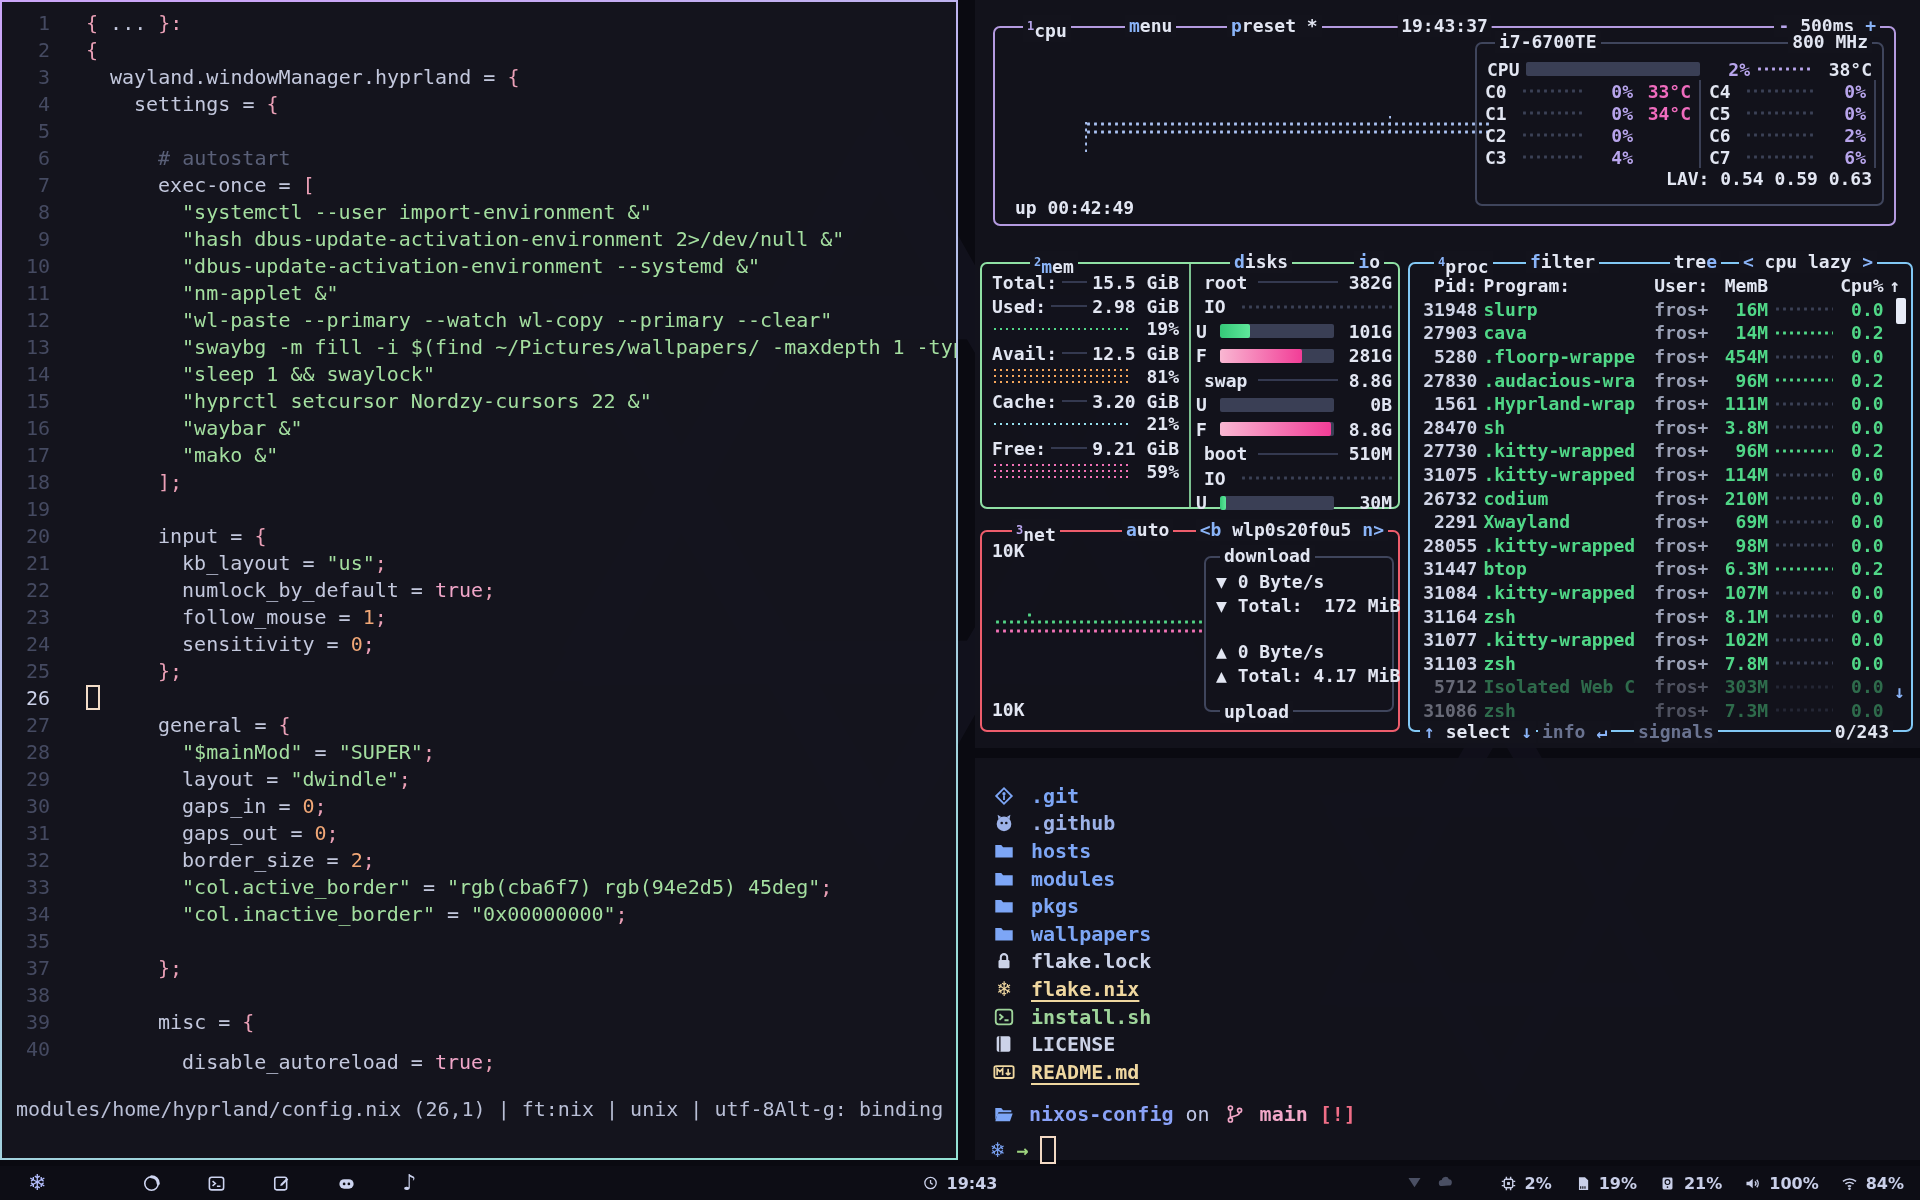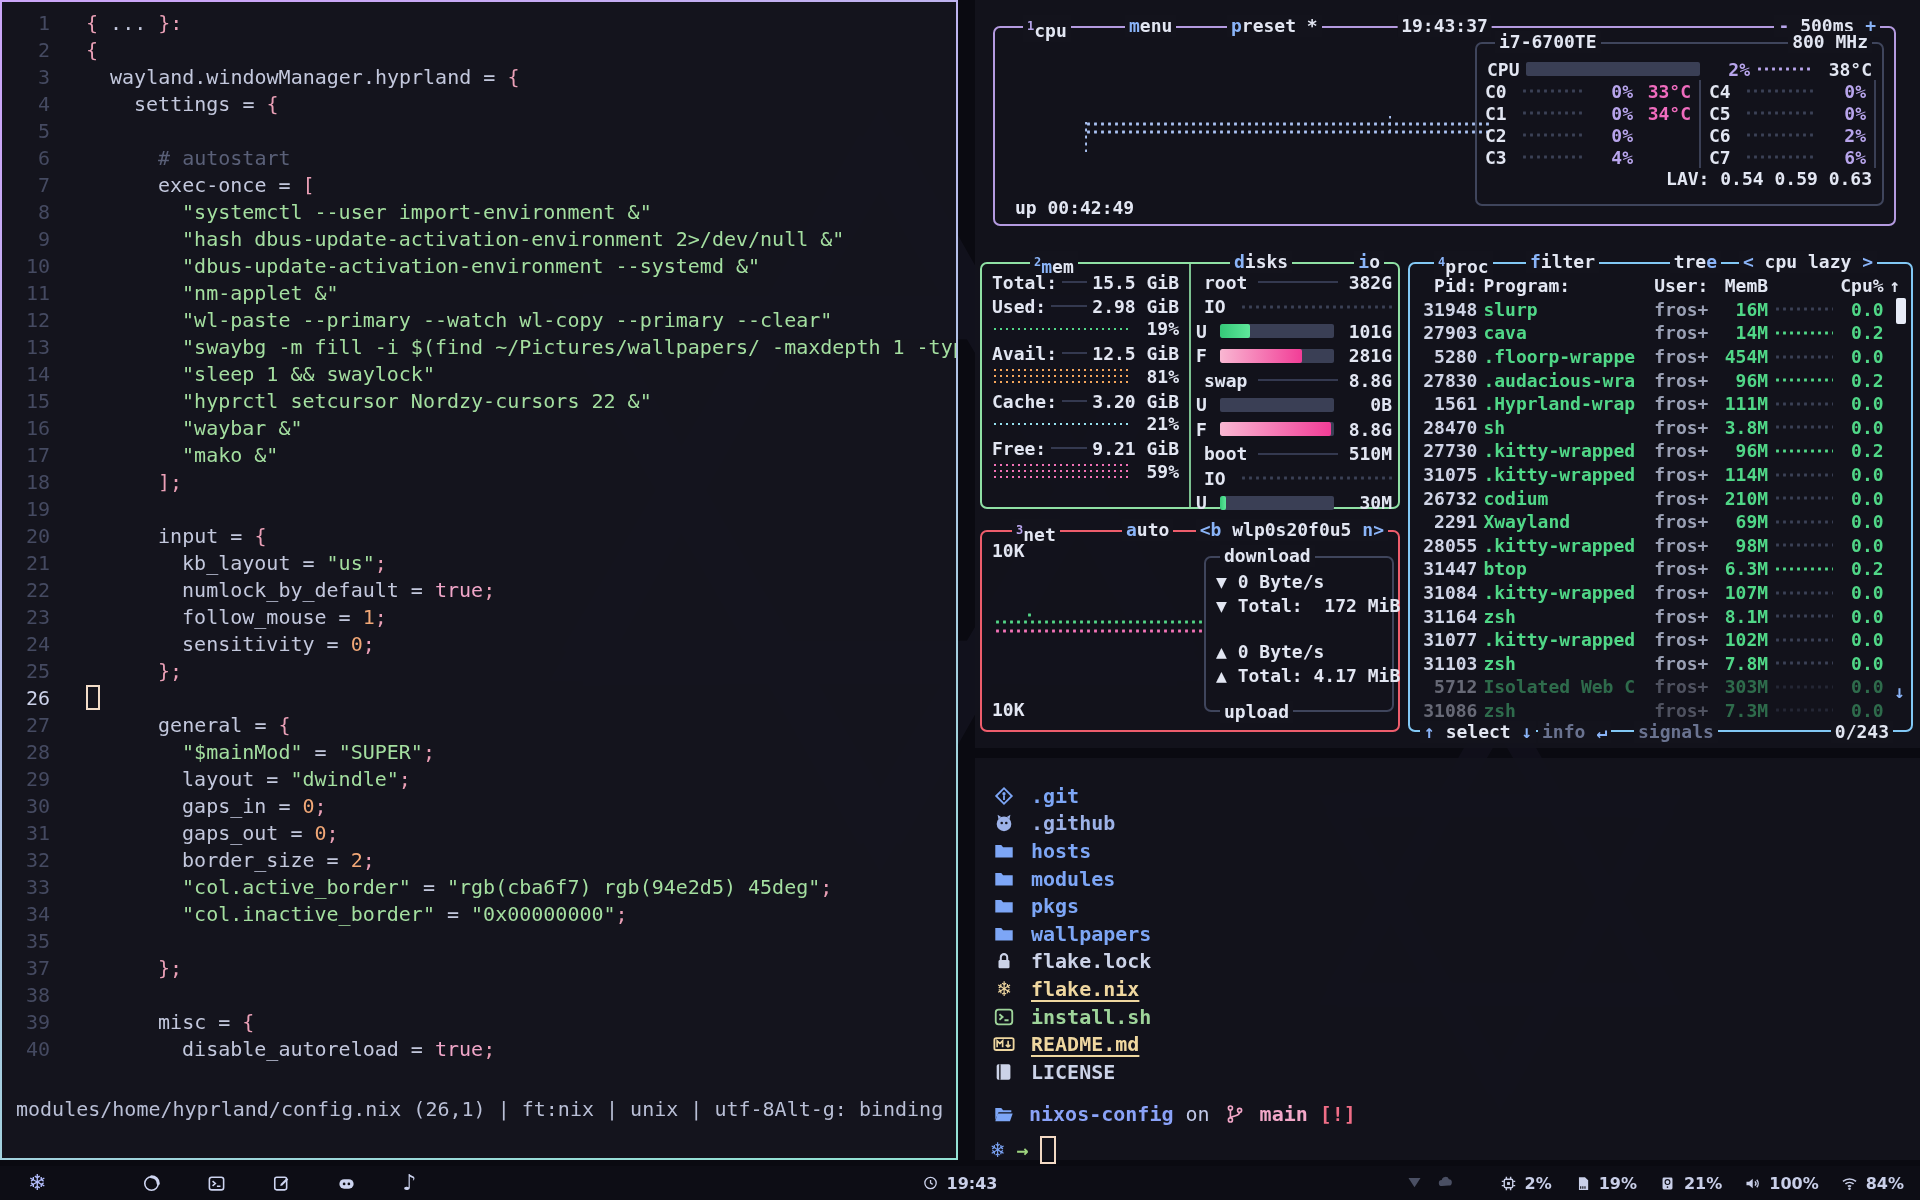--- a/index.html
+++ b/index.html
@@ -169,21 +169,21 @@
       <div class="cl"><span class="ln">29</span><span class="ct" style="padding-left: 114.08px;"><span class="sw">layout = </span><span class="ss">"dwindle"</span><span class="sp">;</span></span></div>
       <div class="cl"><span class="ln">30</span><span class="ct" style="padding-left: 114.08px;"><span class="sw">gaps_in = </span><span class="sn">0</span><span class="sp">;</span></span></div>
       <div class="cl"><span class="ln">31</span><span class="ct" style="padding-left: 114.08px;"><span class="sw">gaps_out = </span><span class="sn">0</span><span class="sp">;</span></span></div>
       <div class="cl"><span class="ln">32</span><span class="ct" style="padding-left: 114.08px;"><span class="sw">border_size = </span><span class="sn">2</span><span class="sp">;</span></span></div>
       <div class="cl"><span class="ln">33</span><span class="ct" style="padding-left: 114.08px;"><span class="ss">"col.active_border"</span><span class="sw"> = </span><span class="ss">"rgb(cba6f7) rgb(94e2d5) 45deg"</span><span class="sp">;</span></span></div>
       <div class="cl"><span class="ln">34</span><span class="ct" style="padding-left: 114.08px;"><span class="ss">"col.inactive_border"</span><span class="sw"> = </span><span class="ss">"0x00000000"</span><span class="sp">;</span></span></div>
       <div class="cl"><span class="ln">35</span></div>
       <div class="cl"><span class="ln">37</span><span class="ct" style="padding-left: 90.06px;"><span class="sp">};</span></span></div>
       <div class="cl"><span class="ln">38</span><span class="ct" style="padding-left: 18px;"></span></div>
       <div class="cl"><span class="ln">39</span><span class="ct" style="padding-left: 90.06px;"><span class="sw">misc = </span><span class="sp">{</span></span></div>
-      <div class="cl"><span class="ln">40</span><span class="ct" style="padding-left: 114.08px;"><span class="sw">disable_autoreload = </span><span class="sb">true</span><span class="sp">;</span></span></div>
+      <div class="cl"><span class="ln">40</span><span class="ct" style="padding-left: 114.08px; margin-top: 13px;"><span class="sw">disable_autoreload = </span><span class="sb">true</span><span class="sp">;</span></span></div>
     </div>
   <div class="statusline">
     <span>modules/home/hyprland/config.nix (26,1) | ft:nix | unix | utf-8</span>
     <span>Alt-g: binding</span>
   </div>
 </section>
 
 <section class="btop">
 
   <div class="box cpu-box">
@@ -405,36 +405,36 @@
       <li class="file-row">
         <span class="ficon c-green">
           <svg viewBox="0 0 24 24" xmlns="http://www.w3.org/2000/svg">
             <rect x="3" y="4" width="18" height="16" rx="3" fill="none" stroke="currentColor" stroke-width="2"></rect>
             <path d="M7 9l3.5 3L7 15M12.5 15.5H17" fill="none" stroke="currentColor" stroke-width="2"></path>
           </svg>
         </span>
         <span class="fname c-green">install.sh</span>
       </li>
       <li class="file-row">
+        <span class="ficon c-plain">
+          <svg viewBox="0 0 24 24" xmlns="http://www.w3.org/2000/svg">
+            <path d="M6 3.5h11a2 2 0 0 1 2 2v13a2 2 0 0 1-2 2H6a2 2 0 0 1-2-2v-13a2 2 0 0 1 2-2z" fill="currentColor"></path>
+            <path d="M7.5 3.5v17" stroke="#13131c" stroke-width="1.5"></path>
+          </svg>
+        </span>
+        <span class="fname c-plain">LICENSE</span>
+      </li>
+      <li class="file-row">
         <span class="ficon c-yellow">
           <svg viewBox="0 0 24 24" xmlns="http://www.w3.org/2000/svg">
             <rect x="1.5" y="5.5" width="21" height="13" rx="2" fill="none" stroke="currentColor" stroke-width="2"></rect>
             <path d="M4.5 15.5v-7l3 3 3-3v7M16.5 8.5v7m0 0-2.5-2.7m2.5 2.7 2.5-2.7" fill="none" stroke="currentColor" stroke-width="1.8"></path>
           </svg>
         </span>
         <span class="fname c-yellow u">README.md</span>
-      </li>
-      <li class="file-row">
-        <span class="ficon c-plain">
-          <svg viewBox="0 0 24 24" xmlns="http://www.w3.org/2000/svg">
-            <path d="M6 3.5h11a2 2 0 0 1 2 2v13a2 2 0 0 1-2 2H6a2 2 0 0 1-2-2v-13a2 2 0 0 1 2-2z" fill="currentColor"></path>
-            <path d="M7.5 3.5v17" stroke="#13131c" stroke-width="1.5"></path>
-          </svg>
-        </span>
-        <span class="fname c-plain">LICENSE</span>
       </li>
     </ul>
   <div class="prompt1">
     <span class="ficon c-blue" id="pm-folder">
         <svg viewBox="0 0 24 24" xmlns="http://www.w3.org/2000/svg">
           <path d="M2.5 5.5h6.5l2 2.5h9v2h-14l-3.5 8.5z" fill="currentColor"></path>
           <path d="M5 11.5h16.5l-3 8.5h-16z" fill="currentColor"></path>
         </svg>
       </span>
     <span class="pm-dir">nixos-config</span>

